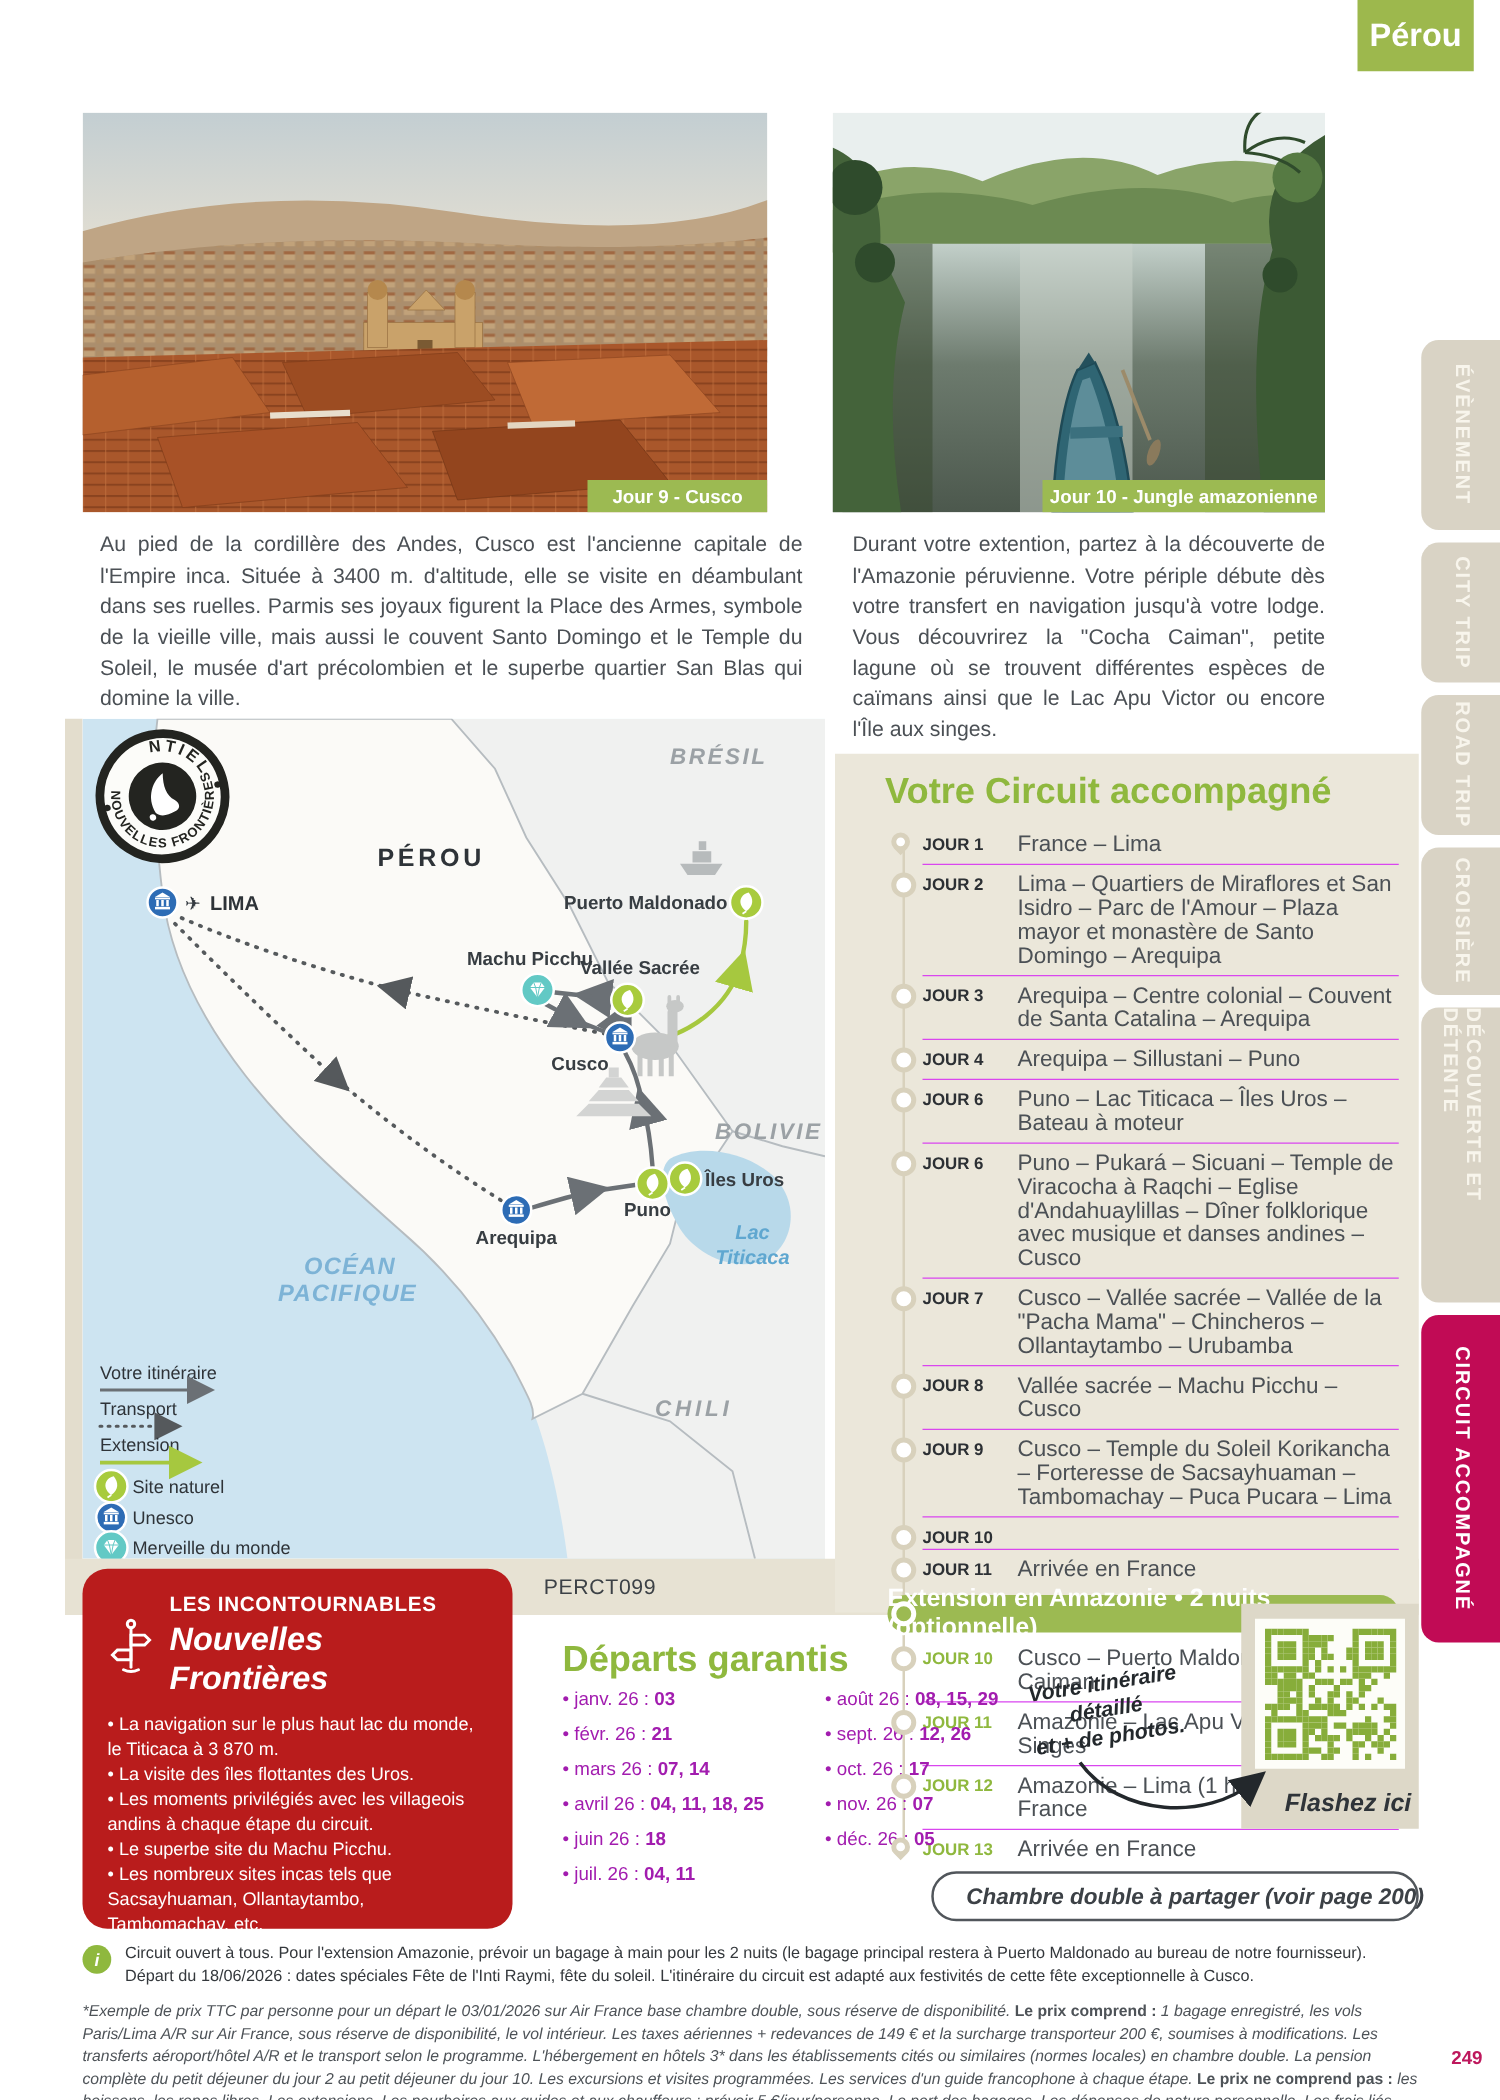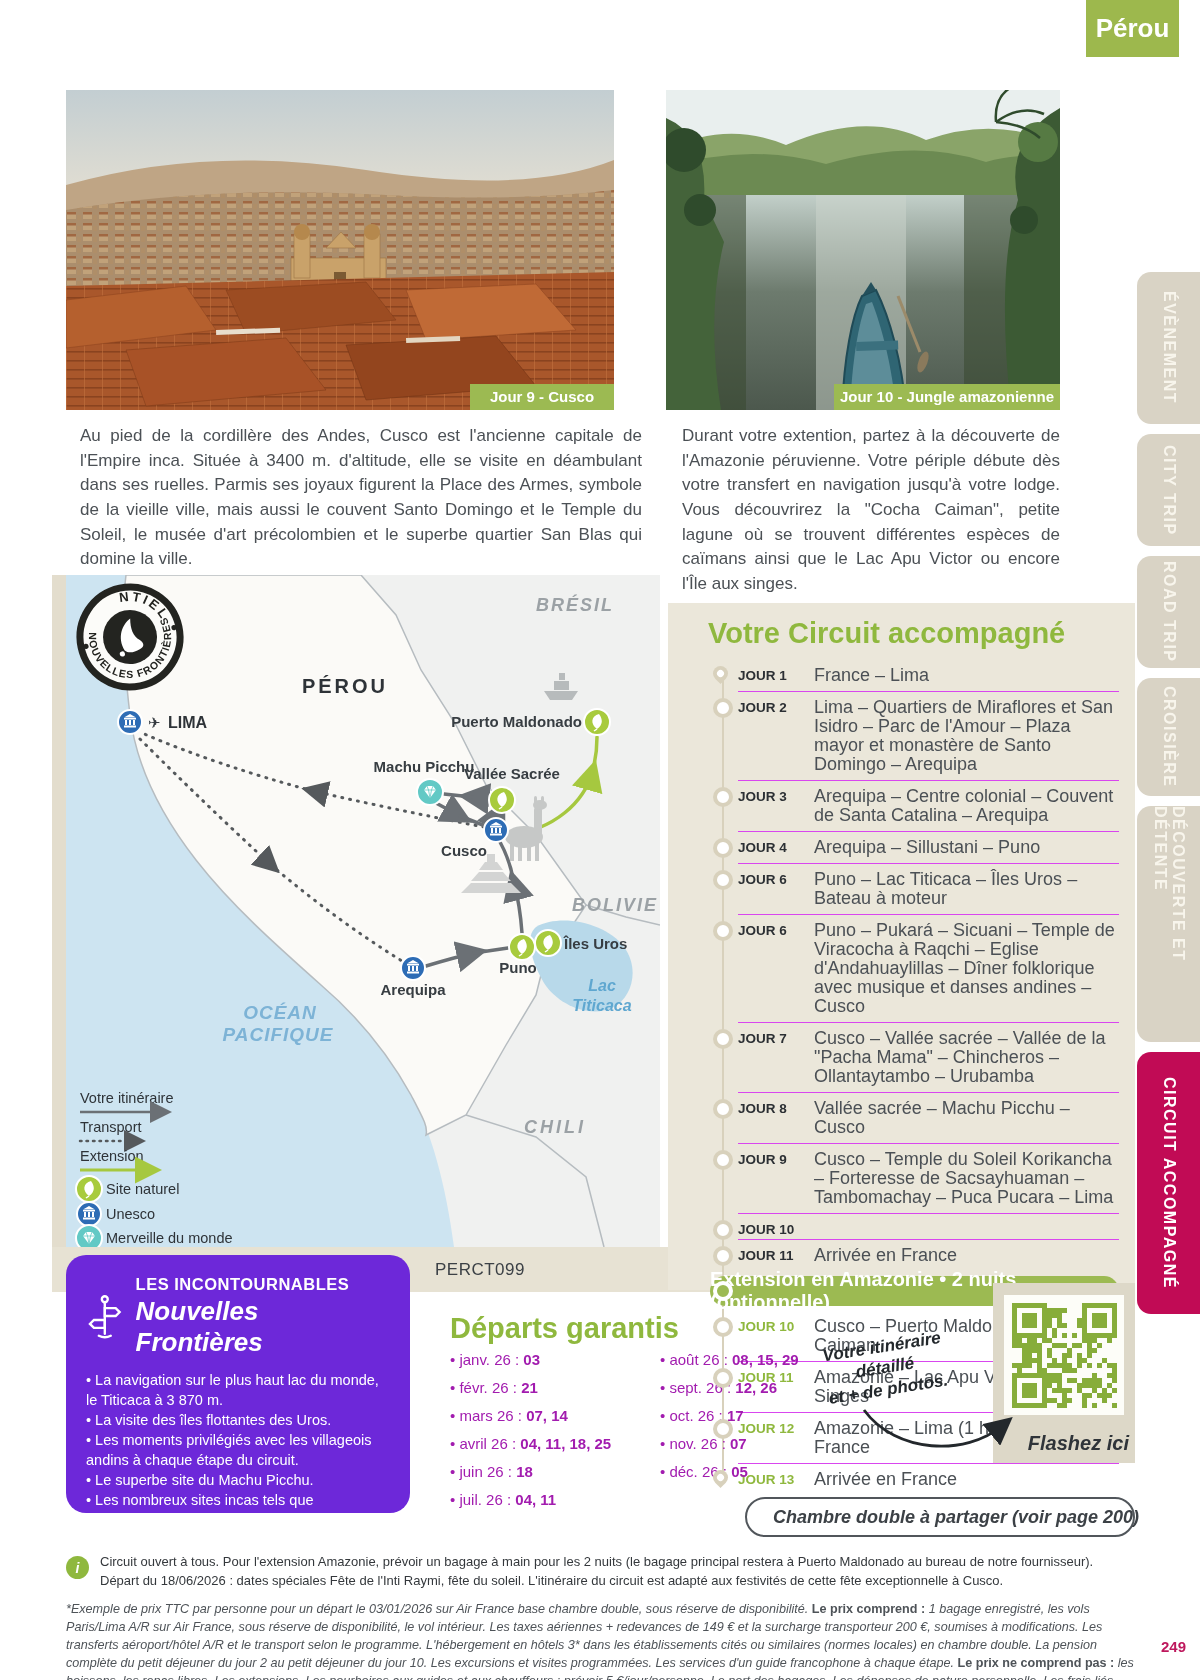--- a/index.html
+++ b/index.html
@@ -42,21 +42,21 @@
   .irow:last-child .rowinner{border-bottom:none;}
   .jlabel{flex:0 0 76px;font-weight:bold;font-size:13.5px;color:#2c3034;padding-top:6px;}
   .jtext{flex:1;font-size:18px;line-height:19px;color:#4b5055;padding:4px 0;}
   .ext .jlabel{color:#8fb83e;}
   .banner-row{height:36px;margin:2px 0;}
   .bbar{position:absolute;left:2px;right:0;top:3px;bottom:3px;background:#9cba52;border-radius:15px;
     color:#fff;font-weight:bold;font-size:20px;display:flex;align-items:center;justify-content:center;z-index:0;}
   .banner-row .dotm{border-color:#fff;background:#9cba52;}
 
   
-  .hl-box{left:66px;top:1255px;width:344px;height:258px;background:#6d28d9;border-radius:20px;
+  .hl-box{left:66px;top:1255px;width:344px;height:288px;background:#b91c1c;border-radius:20px;
     box-sizing:border-box;padding:20px 20px 0 20px;color:#fff;}
   .hl-head{display:flex;align-items:center;gap:12px;}
   .hl-kicker{font-size:16.5px;font-weight:bold;letter-spacing:.5px;}
   .hl-brand{font-size:26px;font-weight:bold;font-style:italic;margin-top:2px;}
   .hl-items{margin-top:12px;font-size:14.5px;line-height:20px;}
   .hl-item::before{content:"• ";}
 
   
   .dep-title{left:450px;top:1312px;font-size:29px;font-weight:bold;color:#8fb83e;}
   .dep-col{top:1350px;width:210px;font-size:15px;color:#a21caf;line-height:19px;}

